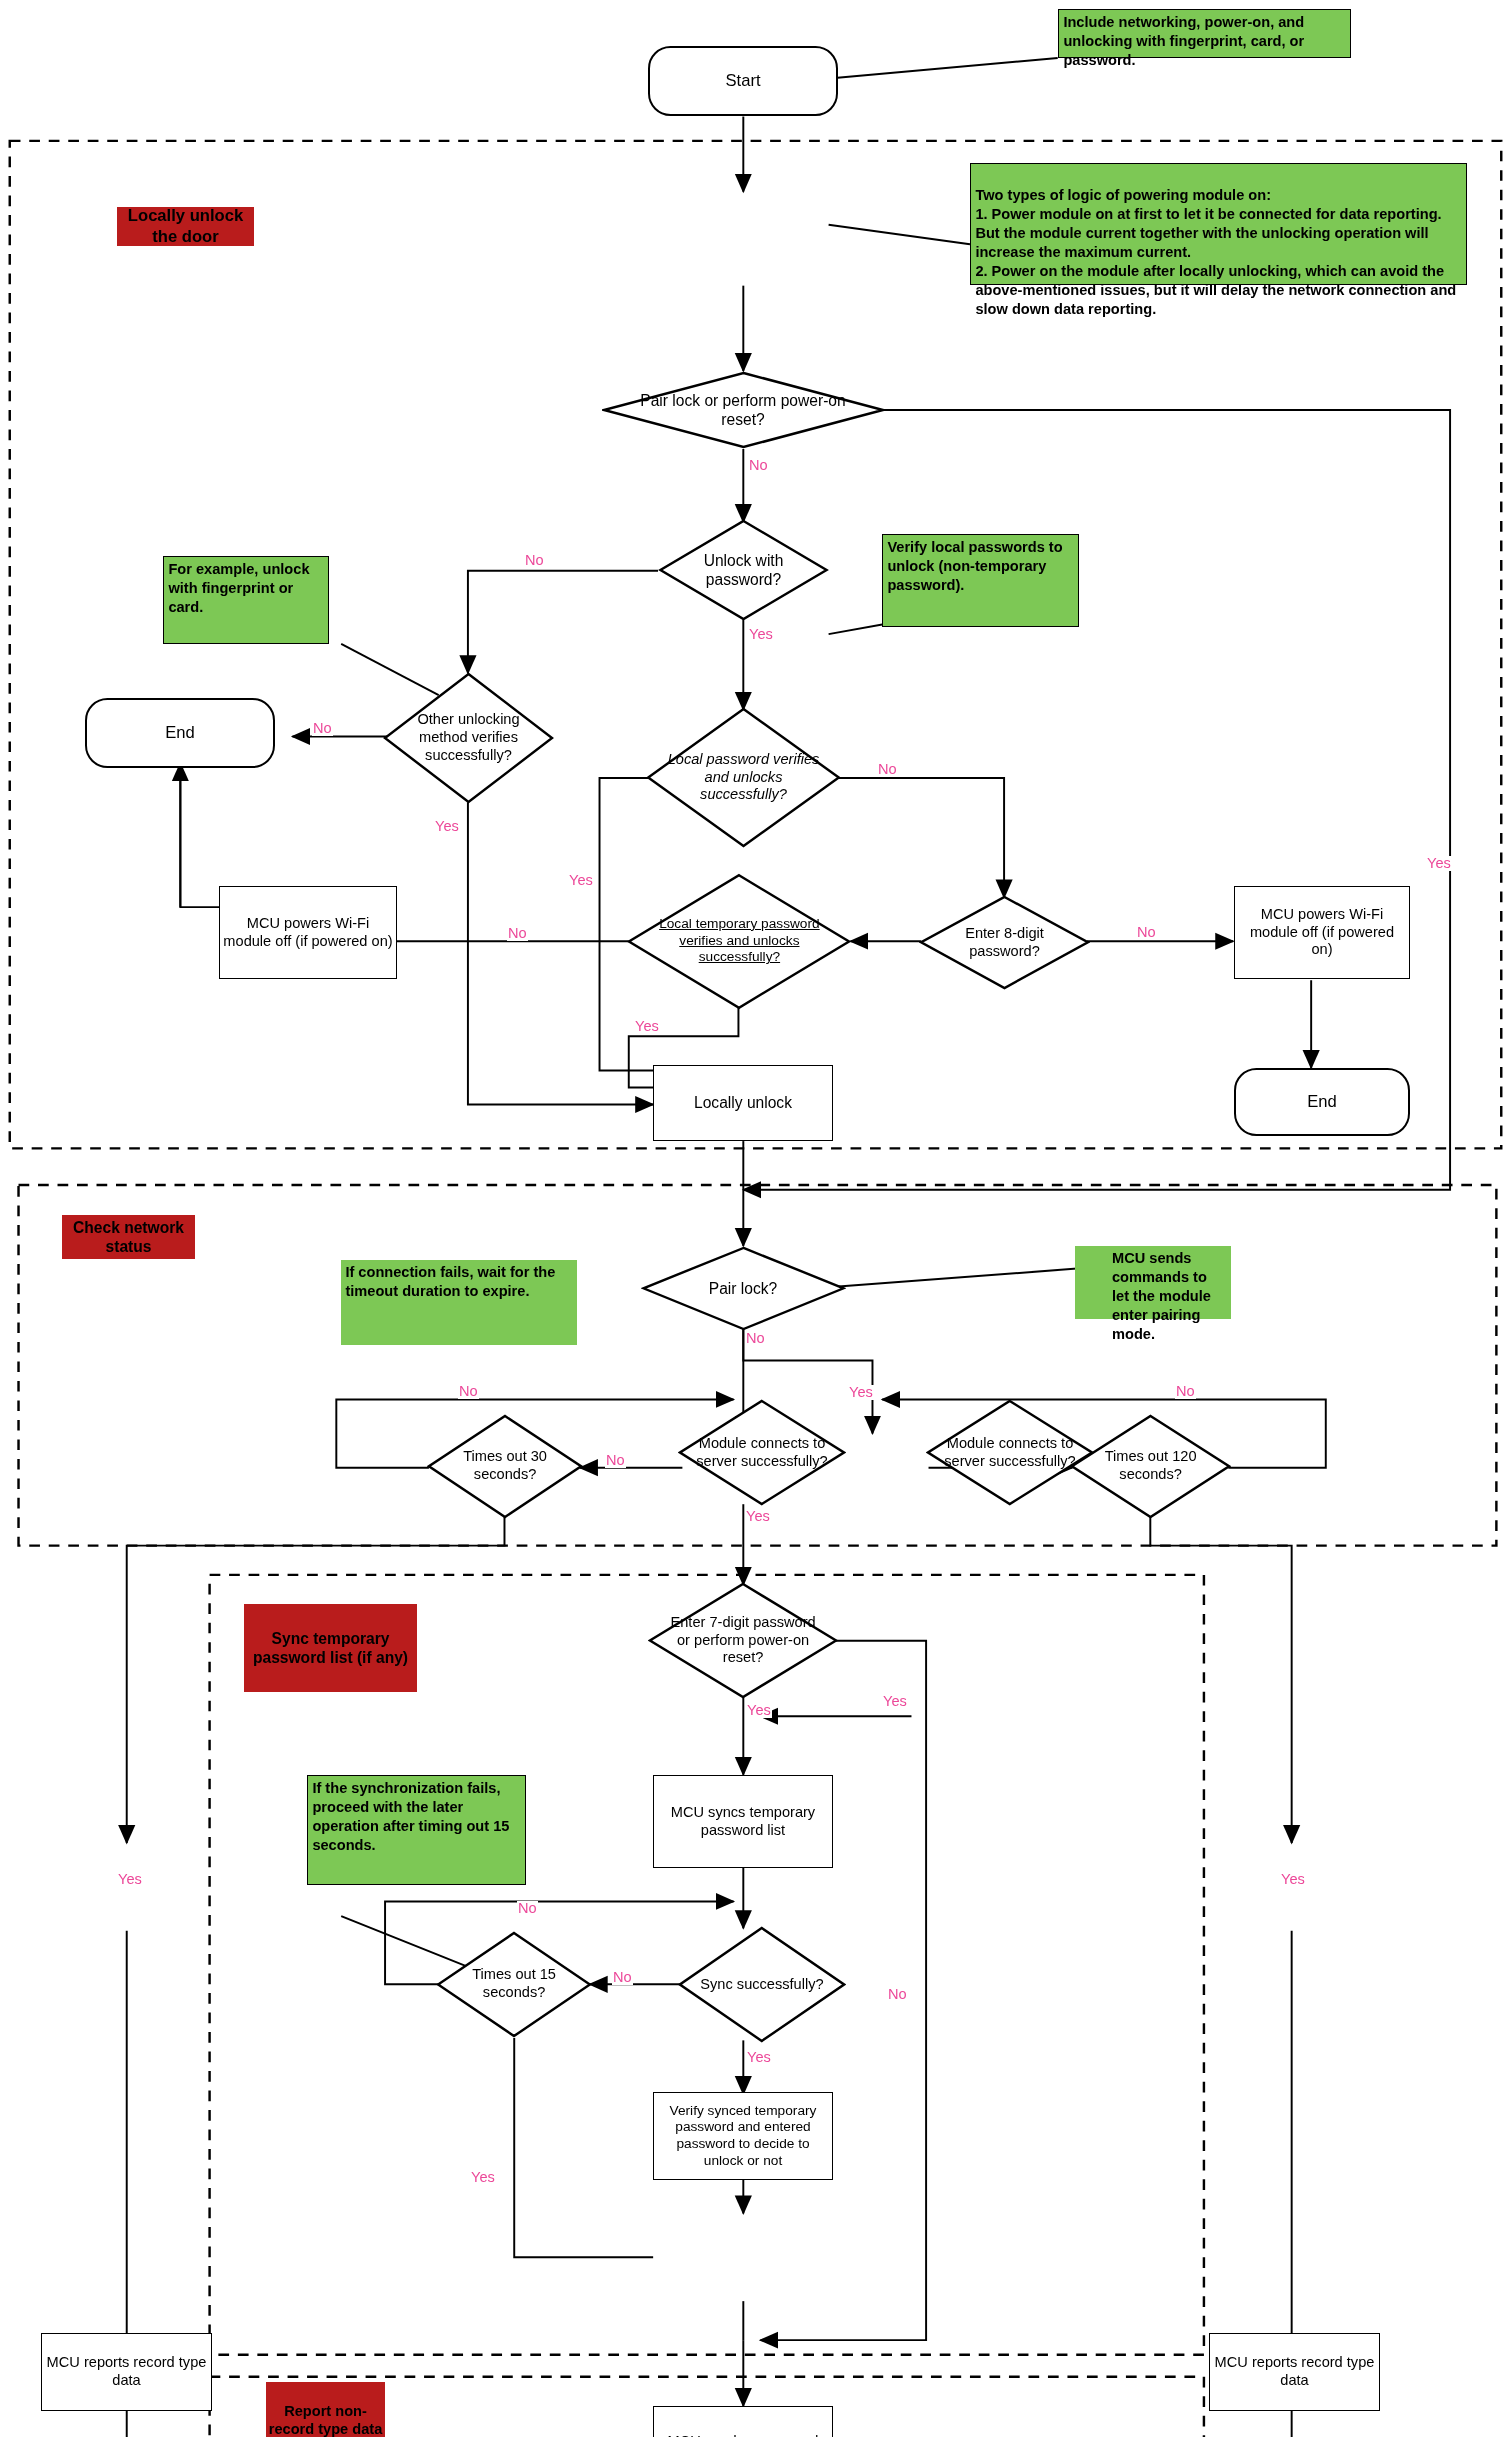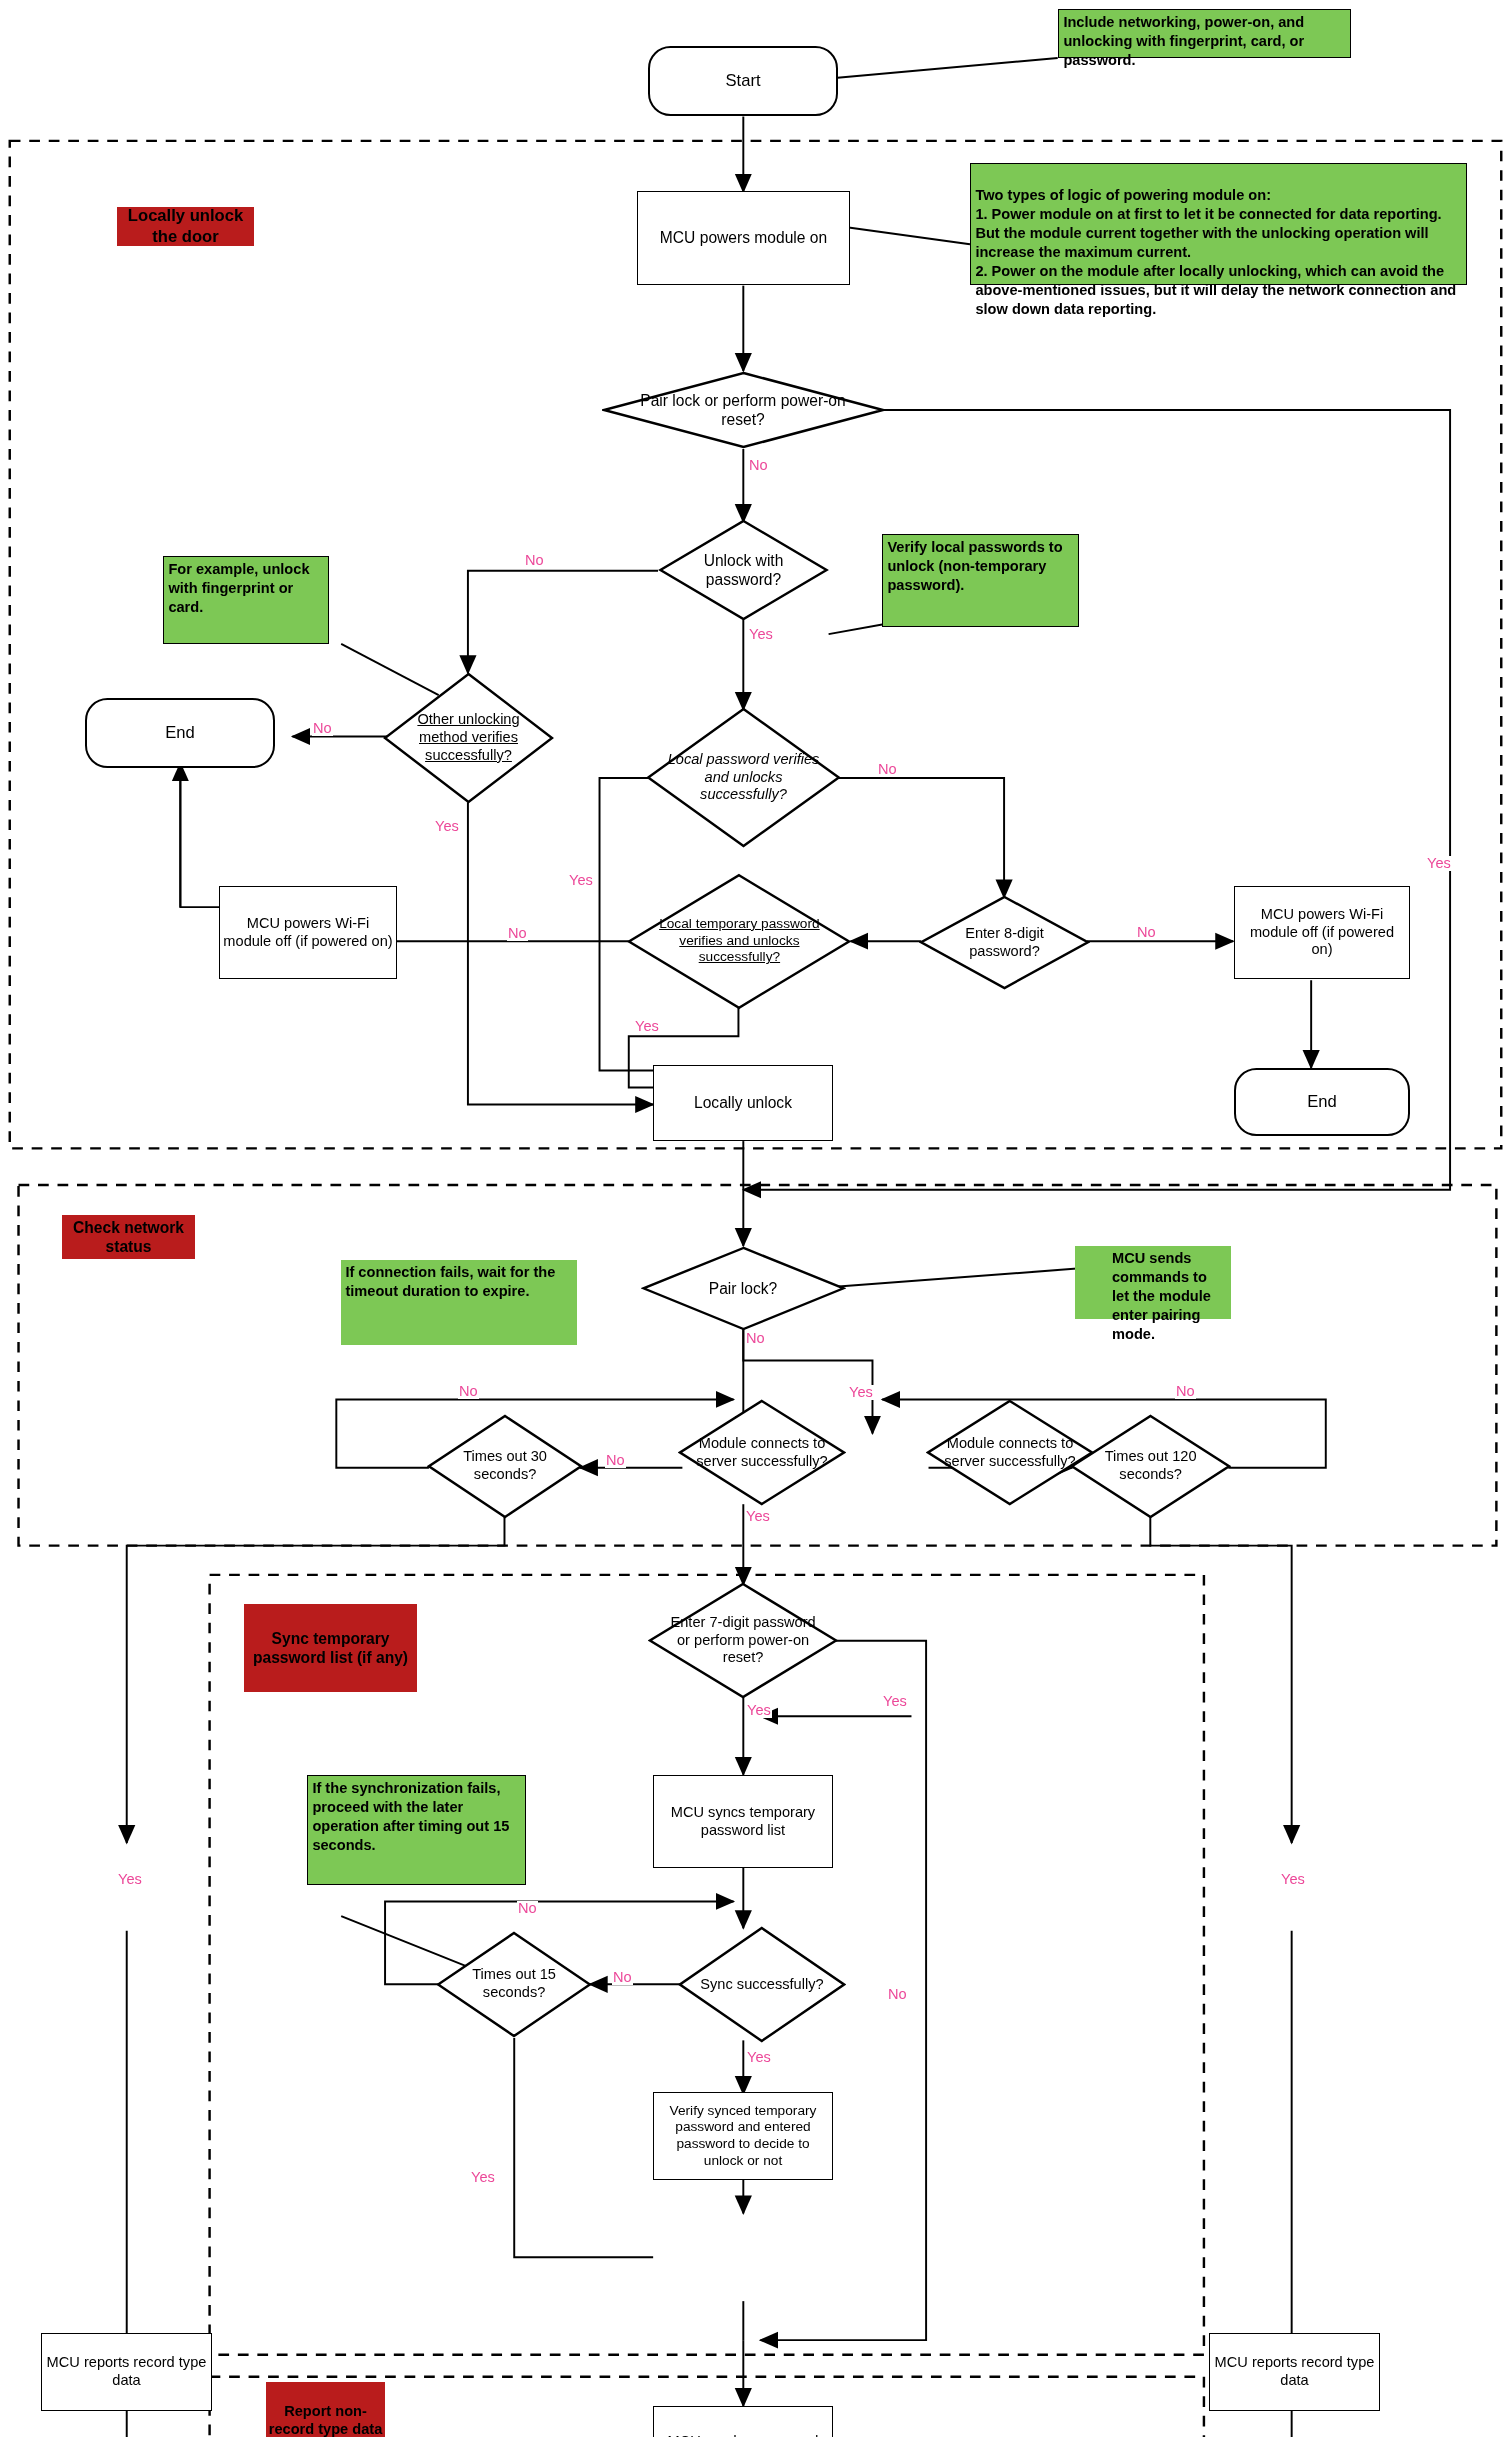--- a/index.html
+++ b/index.html
@@ -209,23 +209,20 @@
 </div>
 
 <div class="note fs30" style="left:307px;top:1775px;width:219px;height:110px;">
   <span>If the synchronization fails, proceed with the later operation after timing out 15 seconds.</span>
 </div>
 
 <div class="node term fs34" style="left:648px;top:46px;width:190px;height:70px;">
   <span>Start</span>
 </div>
 
-<div class="node proc fs32" style="left:637px;top:191px;width:213px;height:94px;">
-  <span>MCU powers module on</span>
-</div>
 
 <div class="dec-wrap" style="left:602px;top:371px;width:283px;height:78px;">
   <svg width="283" height="78" viewBox="0 0 580 160">
         <polygon points="290,4 576,80 290,156 4,80" fill="#fff" stroke="#000" stroke-width="5"></polygon>
       </svg>
   <div class="dec-txt fs32" style="left:29px;top:14.6px;width:224px;height:49px;">
     <span>Pair lock or perform power-on reset?</span>
   </div>
 </div>
 
@@ -235,21 +232,21 @@
       </svg>
   <div class="dec-txt fs32" style="left:17px;top:24.4px;width:137px;height:54px;">
     <span>Unlock with password?</span>
   </div>
 </div>
 
 <div class="dec-wrap" style="left:383px;top:672px;width:171px;height:132px;">
   <svg width="171" height="132" viewBox="0 0 350 270">
         <polygon points="175,4 346,135 175,266 4,135" fill="#fff" stroke="#000" stroke-width="5"></polygon>
       </svg>
-  <div class="dec-txt fs30" style="left:17px;top:32px;width:137px;height:68px;text-decoration:underline;">
+  <div class="dec-txt fs30" style="left:17px;top:32px;width:137px;height:68px;">
     <span>Other unlocking method verifies successfully?</span>
   </div>
 </div>
 
 <div class="dec-wrap" style="left:646px;top:707px;width:195px;height:141px;font-style:italic;">
   <svg width="195" height="141" viewBox="0 0 400 290">
         <polygon points="200,4 396,145 200,286 4,145" fill="#fff" stroke="#000" stroke-width="5"></polygon>
       </svg>
   <div class="dec-txt fs30" style="left:17px;top:34px;width:161px;height:73px;">
     <span>Local password verifies and unlocks successfully?</span>

